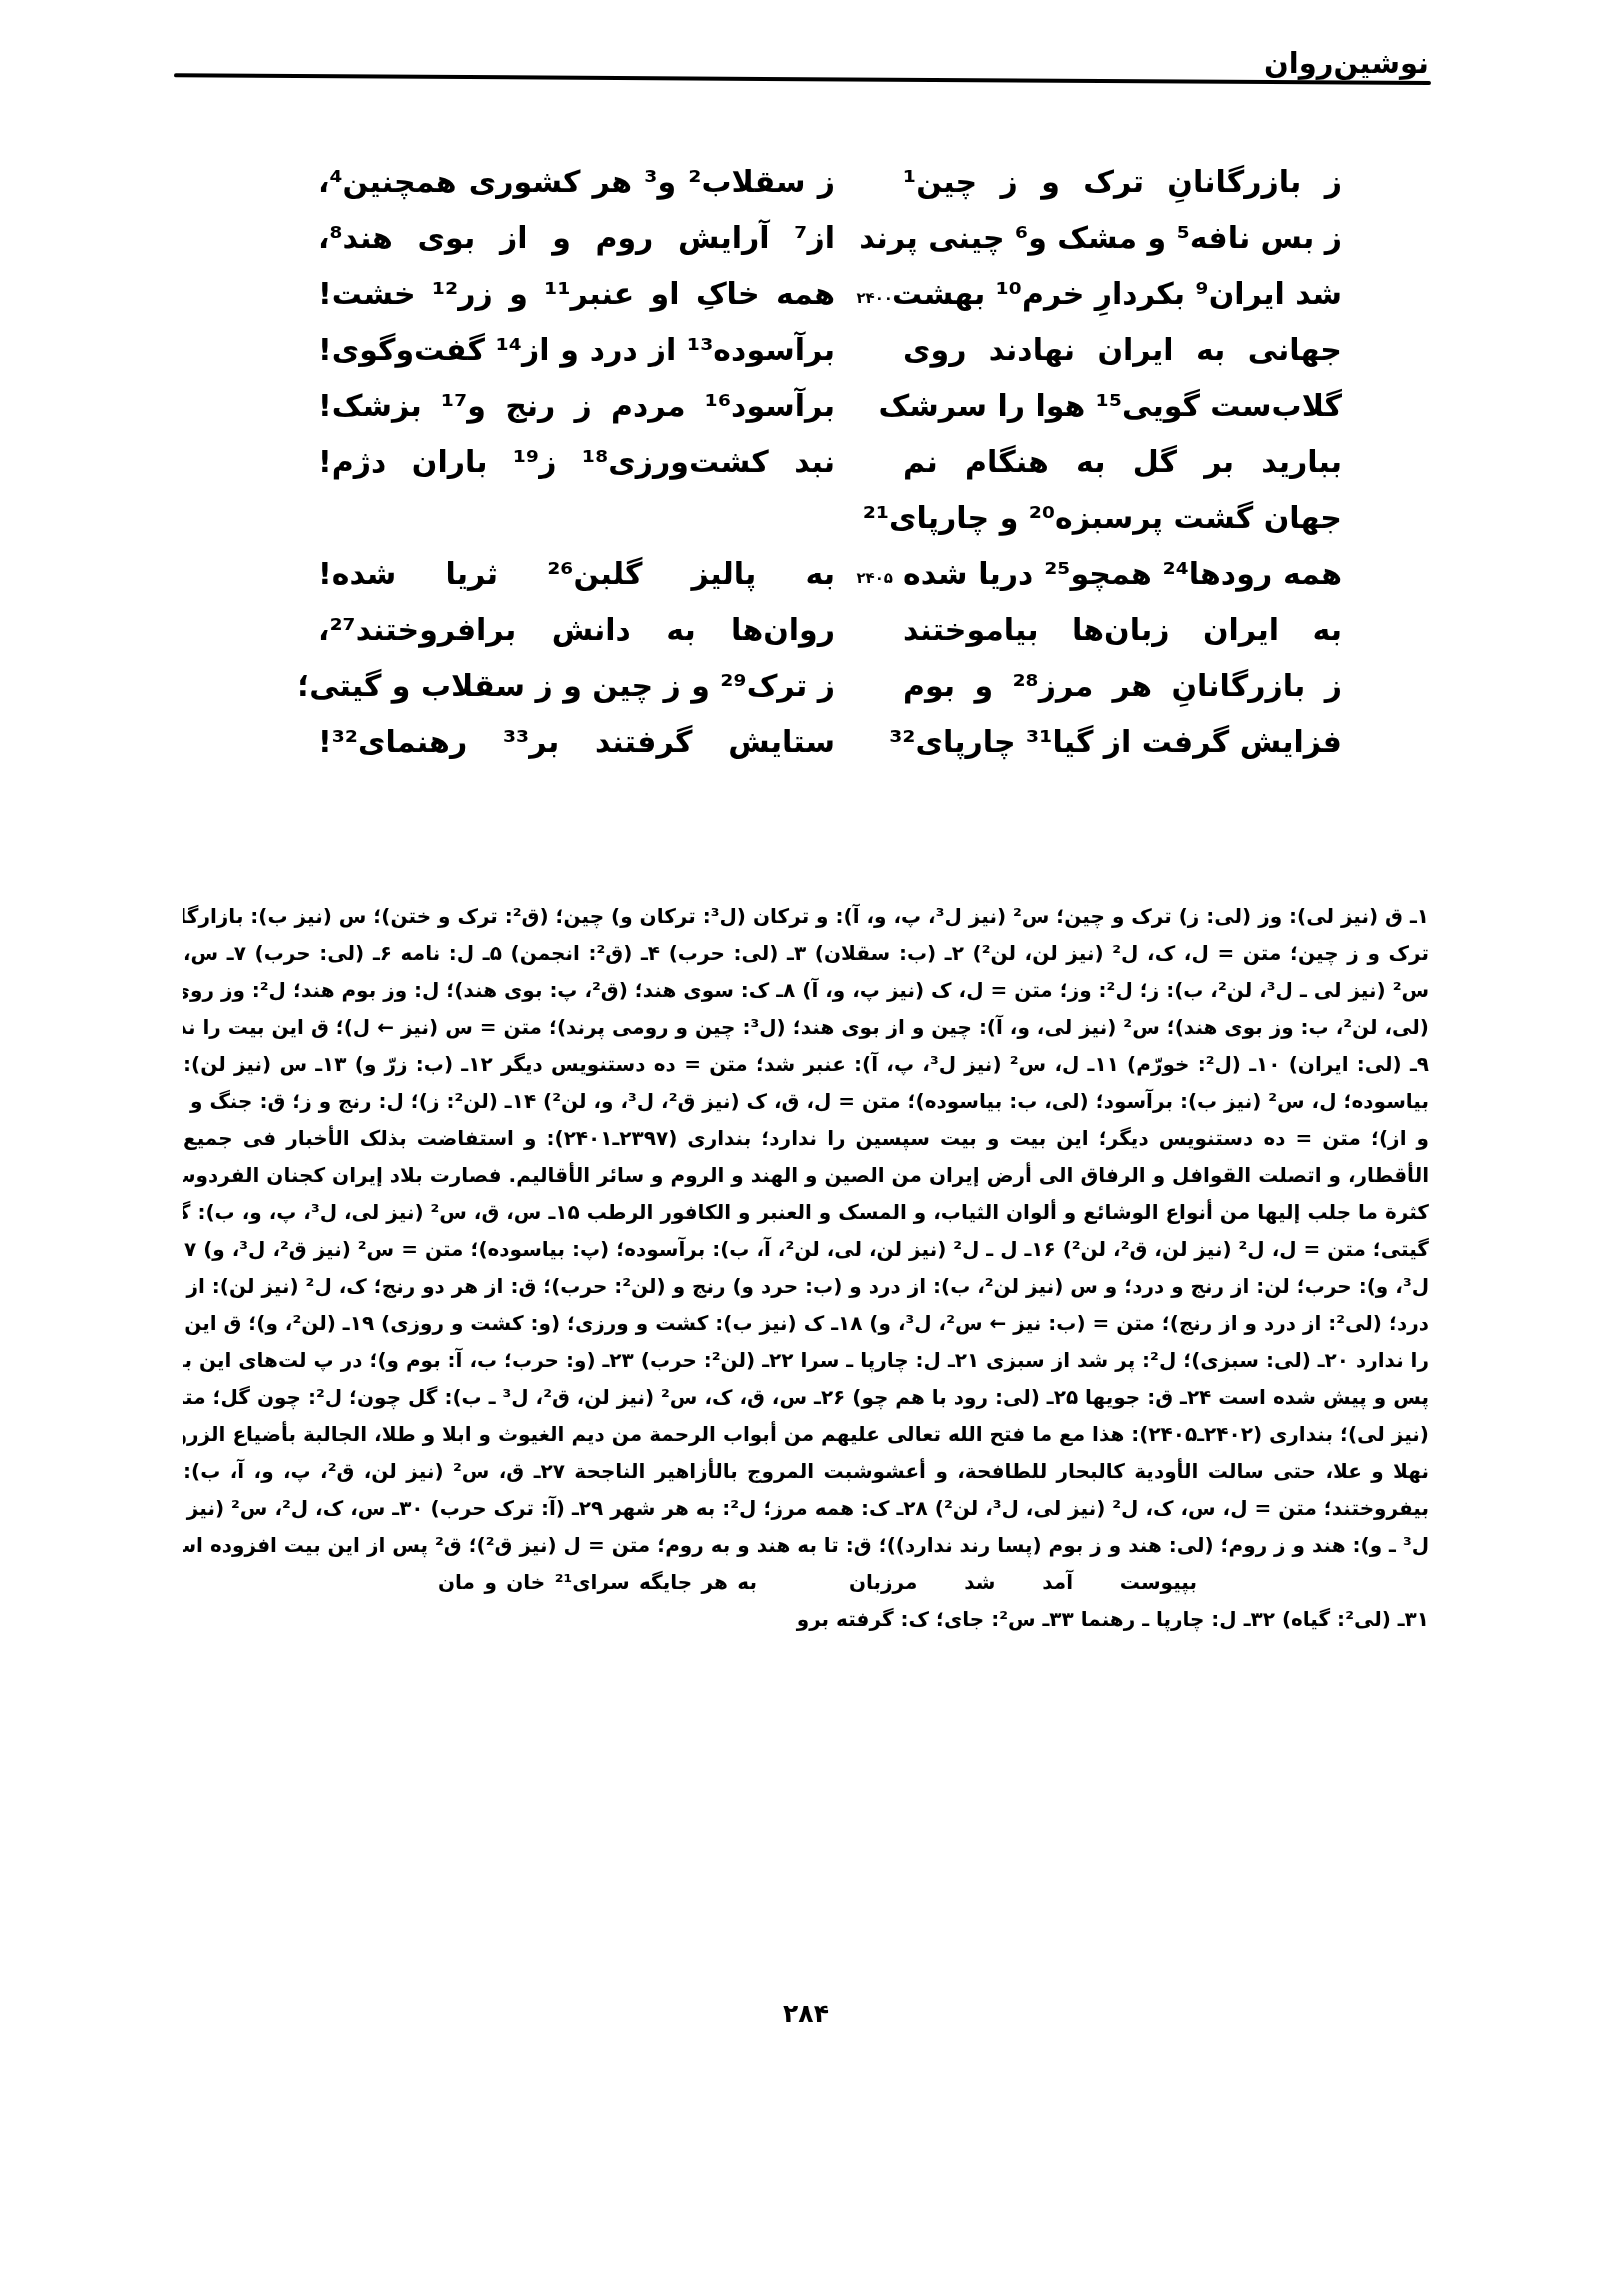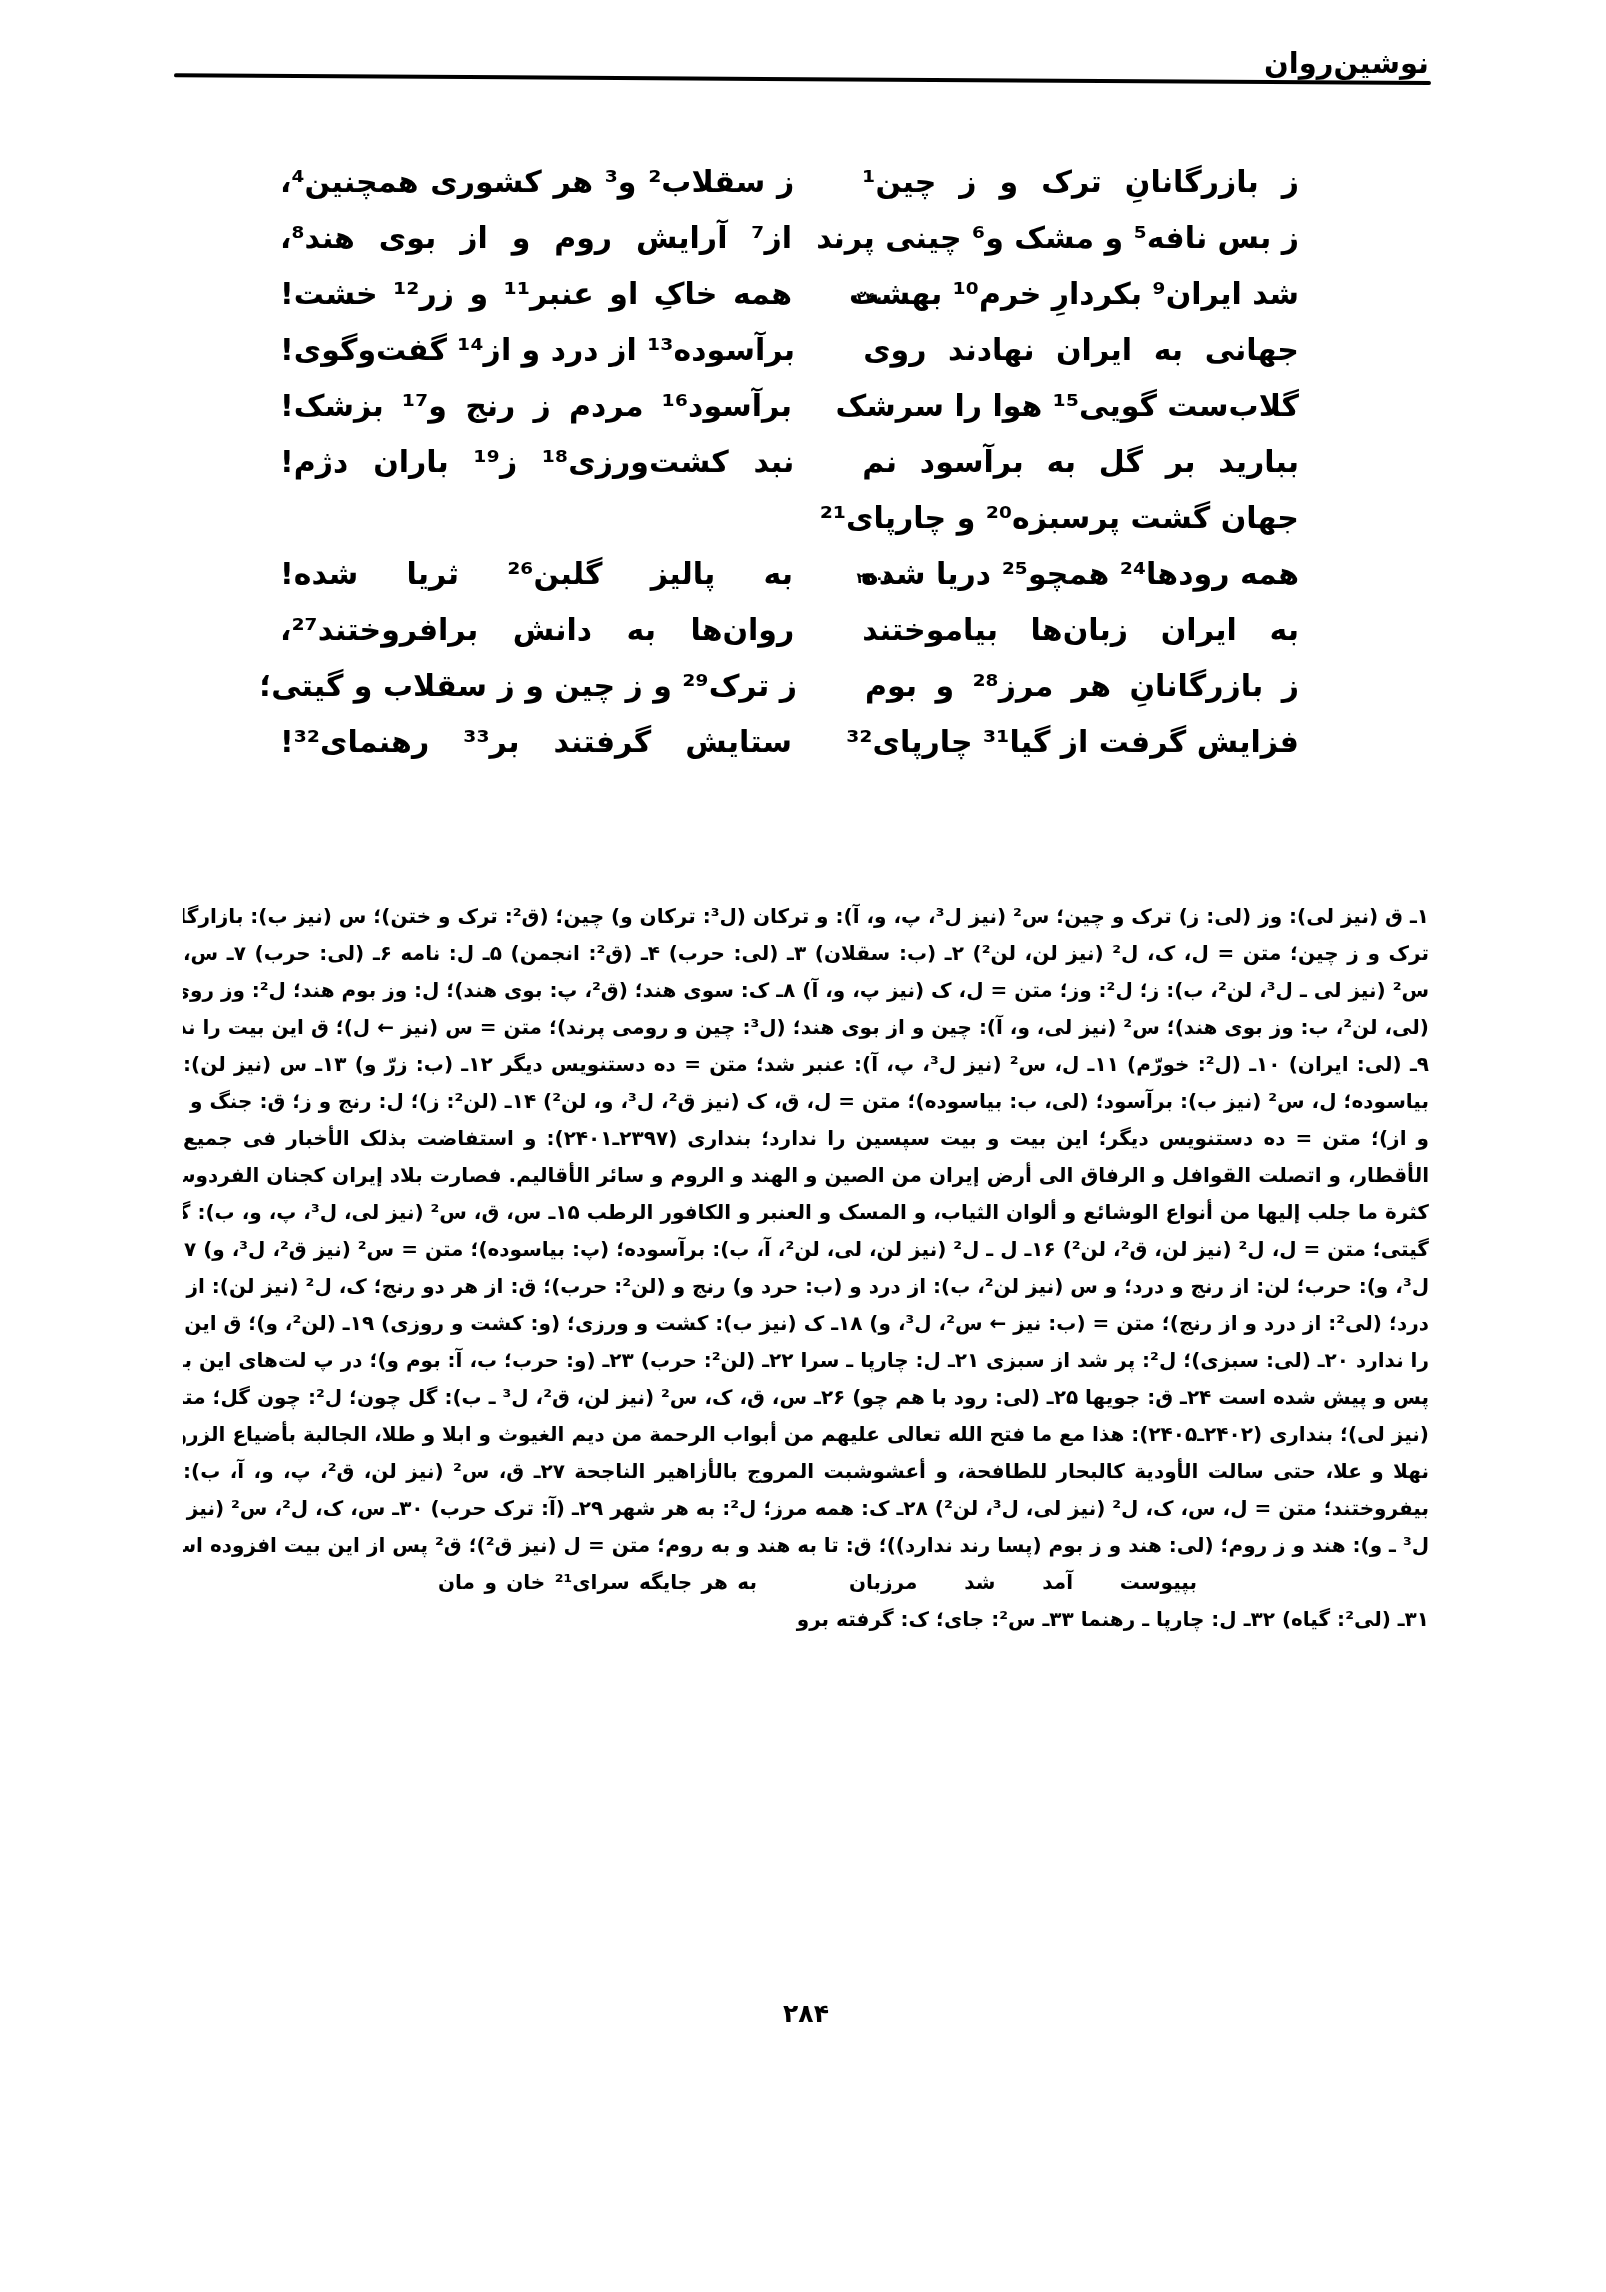--- a/index.html
+++ b/index.html
@@ -59,21 +59,20 @@
     .hemistich {
       font-size: 30px;
       font-weight: bold;
       line-height: 39px;
       text-align: justify;
       text-align-last: justify;
       white-space: nowrap;
     }
     .hemistich.right {
       width: 439px;
-      margin-right: 43px;
     }
     .hemistich.left {
       width: 517px;
       margin-right: 68px;
     }
     .verse-num {
       position: absolute;
       right: 449px;
       bottom: 5.8px;
       font-size: 15px;
@@ -146,21 +145,21 @@
     </div>
     <div class="poem-row">
       <span class="hemistich right">جهانی به ایران نهادند روی</span>
       <span class="hemistich left">برآسوده¹³ از درد و از¹⁴ گفت‌وگوی!</span>
     </div>
     <div class="poem-row">
       <span class="hemistich right">گلاب‌ست گویی¹⁵ هوا را سرشک</span>
       <span class="hemistich left">برآسود¹⁶ مردم ز رنج و¹⁷ بزشک!</span>
     </div>
     <div class="poem-row">
-      <span class="hemistich right">ببارید بر گل به برآسود نم</span>
+      <span class="hemistich right">ببارید بر گل به هنگام نم</span>
       <span class="hemistich left">نبد کشت‌ورزی¹⁸ ز¹⁹ باران دژم!</span>
     </div>
     <div class="poem-row">
       <span class="hemistich right">جهان گشت پرسبزه²⁰ و چارپای²¹</span>
     </div>
     <div class="poem-row">
       <span class="hemistich right">همه رودها²⁴ همچو²⁵ دریا شده</span>
       <span class="hemistich left">به پالیز گلبن²⁶ ثریا شده!</span>
       <span class="verse-num">۲۴۰۵</span>
     </div>

